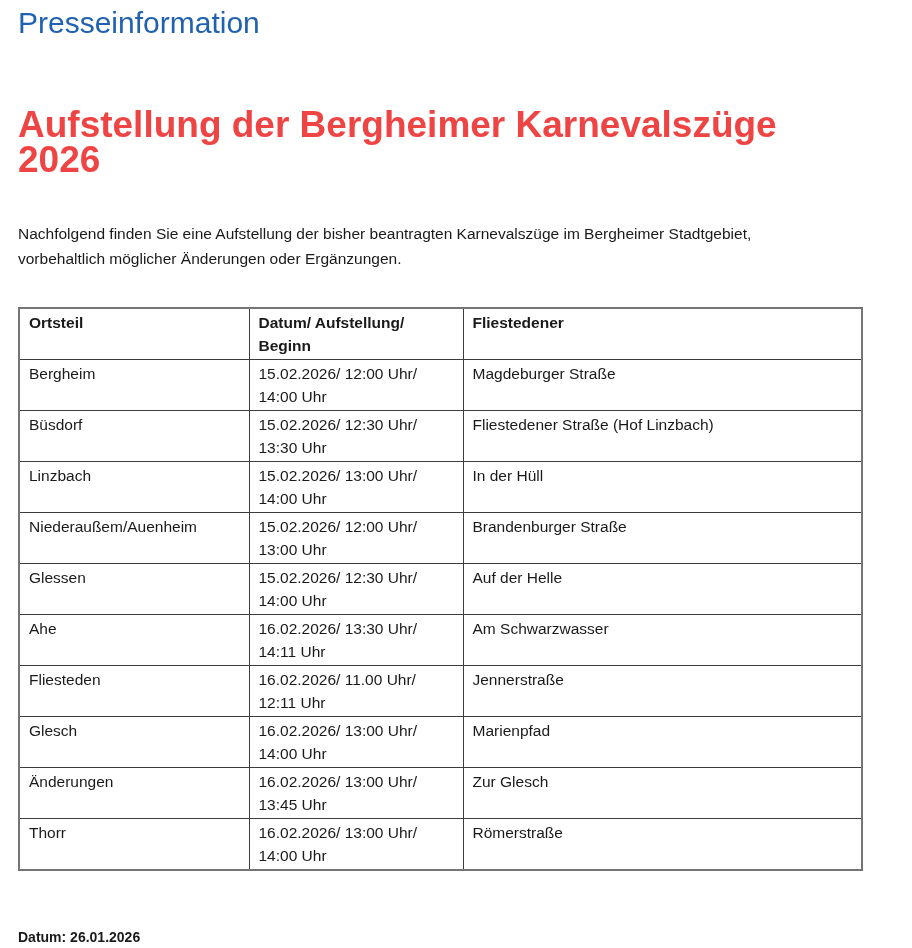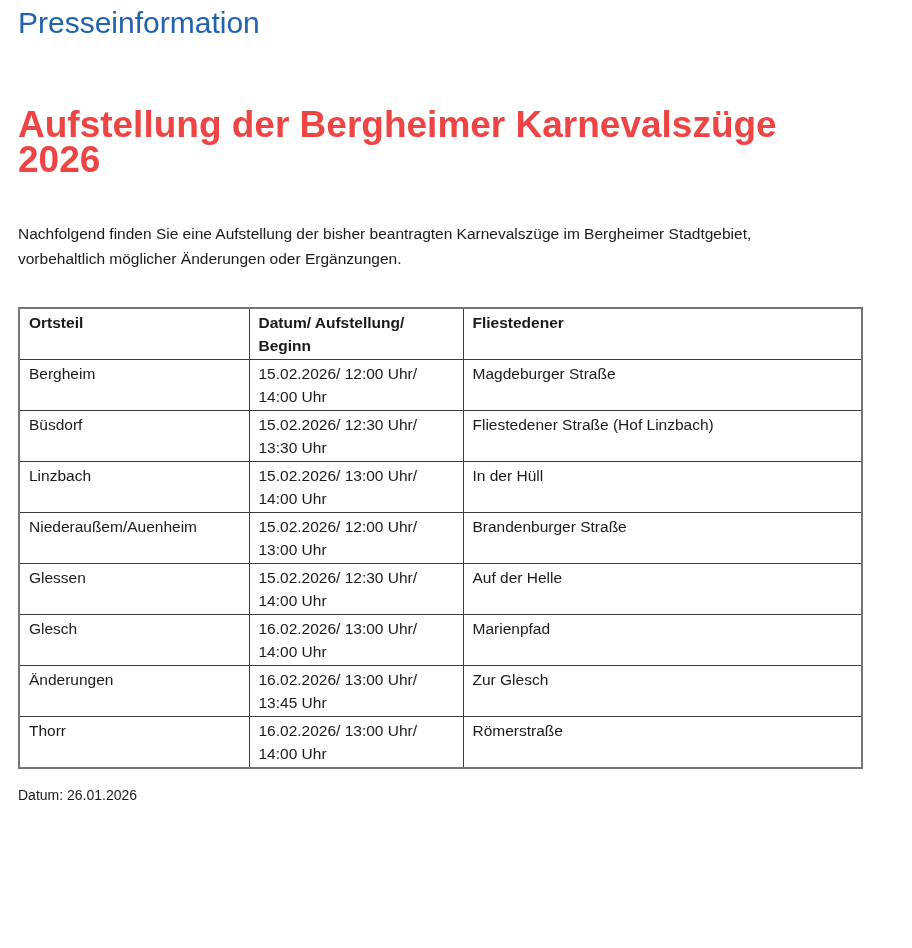--- a/index.html
+++ b/index.html
@@ -57,23 +57,23 @@
     height: 46px;
     overflow: hidden;
   }
   .parade-table th {
     font-weight: 700;
   }
   .prewrap {
     white-space: pre-line;
   }
   .footer-date {
-    margin: 18px 0 0 0;
+    margin: 58px 0 0 0;
     font-size: 14px;
-    font-weight: 400;
+    font-weight: 700;
     line-height: 17px;
   }
 </style>
 </head>
 <body>
 
 <div class="page">
 
   <h1 class="kicker">Presseinformation</h1>
 
@@ -120,20 +120,32 @@
 13:00 Uhr</td>
           <td>Brandenburger Straße</td>
         </tr>
         <tr>
           <td>Glessen</td>
           <td class="prewrap">15.02.2026/ 12:30 Uhr/
 14:00 Uhr</td>
           <td>Auf der Helle</td>
         </tr>
         <tr>
+          <td>Ahe</td>
+          <td class="prewrap">16.02.2026/ 13:30 Uhr/
+14:11 Uhr</td>
+          <td>Am Schwarzwasser</td>
+        </tr>
+        <tr>
+          <td>Fliesteden</td>
+          <td class="prewrap">16.02.2026/ 11.00 Uhr/
+12:11 Uhr</td>
+          <td>Jennerstraße</td>
+        </tr>
+        <tr>
           <td>Glesch</td>
           <td class="prewrap">16.02.2026/ 13:00 Uhr/
 14:00 Uhr</td>
           <td>Marienpfad</td>
         </tr>
         <tr>
           <td>Änderungen</td>
           <td class="prewrap">16.02.2026/ 13:00 Uhr/
 13:45 Uhr</td>
           <td>Zur Glesch</td>

